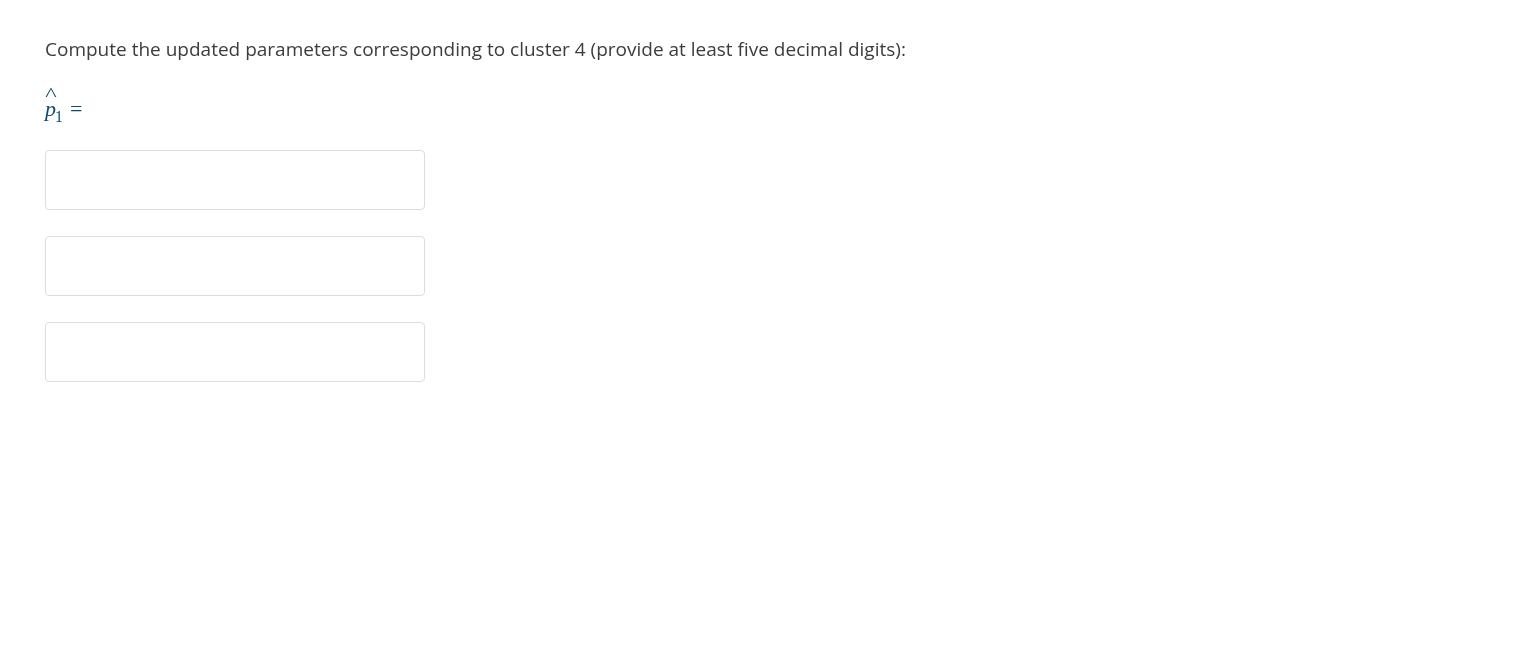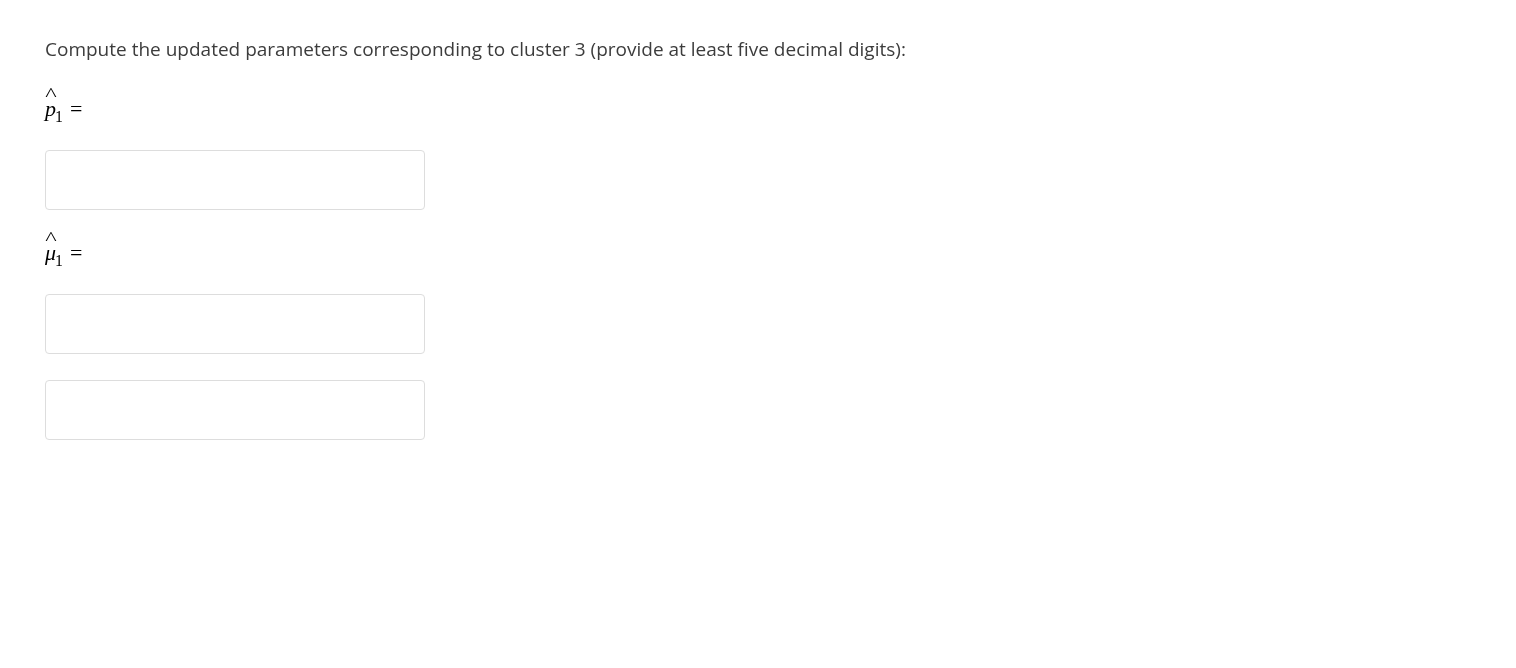--- a/index.html
+++ b/index.html
@@ -21,21 +21,21 @@
     }
     .param-group {
       margin-bottom: 26px;
     }
     .param-label {
       font-family: "Times New Roman", Times, serif;
       font-size: 22px;
       font-style: italic;
       margin-bottom: 22px;
       display: block;
-      color: #000000;
+      color: #0c4a6e;
     }
     .param-label .hat {
       position: relative;
       display: inline-block;
     }
     .param-label .hat::before {
       content: "^";
       position: absolute;
       top: -0.58em;
       left: 50%;
@@ -69,27 +69,26 @@
       border-radius: 4px;
       padding: 8px 12px;
       font-size: 16px;
       background: #fff;
       outline: none;
     }
   </style>
 </head>
 <body>
 
-<div class="prompt">Compute the updated parameters corresponding to cluster 3 (provide at least five decimal digits):</div>
+<div class="prompt">Compute the updated parameters corresponding to cluster 4 (provide at least five decimal digits):</div>
 
 <div class="param-group">
   <span class="param-label"><span class="hat">p</span><span class="sub">1</span><span class="eq">=</span></span>
   <input type="text" class="answer-input" value="" style="">
 </div>
 
 <div class="param-group">
-  <span class="param-label"><span class="hat">μ</span><span class="sub">1</span><span class="eq">=</span></span>
   <input type="text" class="answer-input" value="" style="">
 </div>
 
 <div class="param-group">
   <input type="text" class="answer-input" value="" style="">
 </div>
 
 </body></html>

